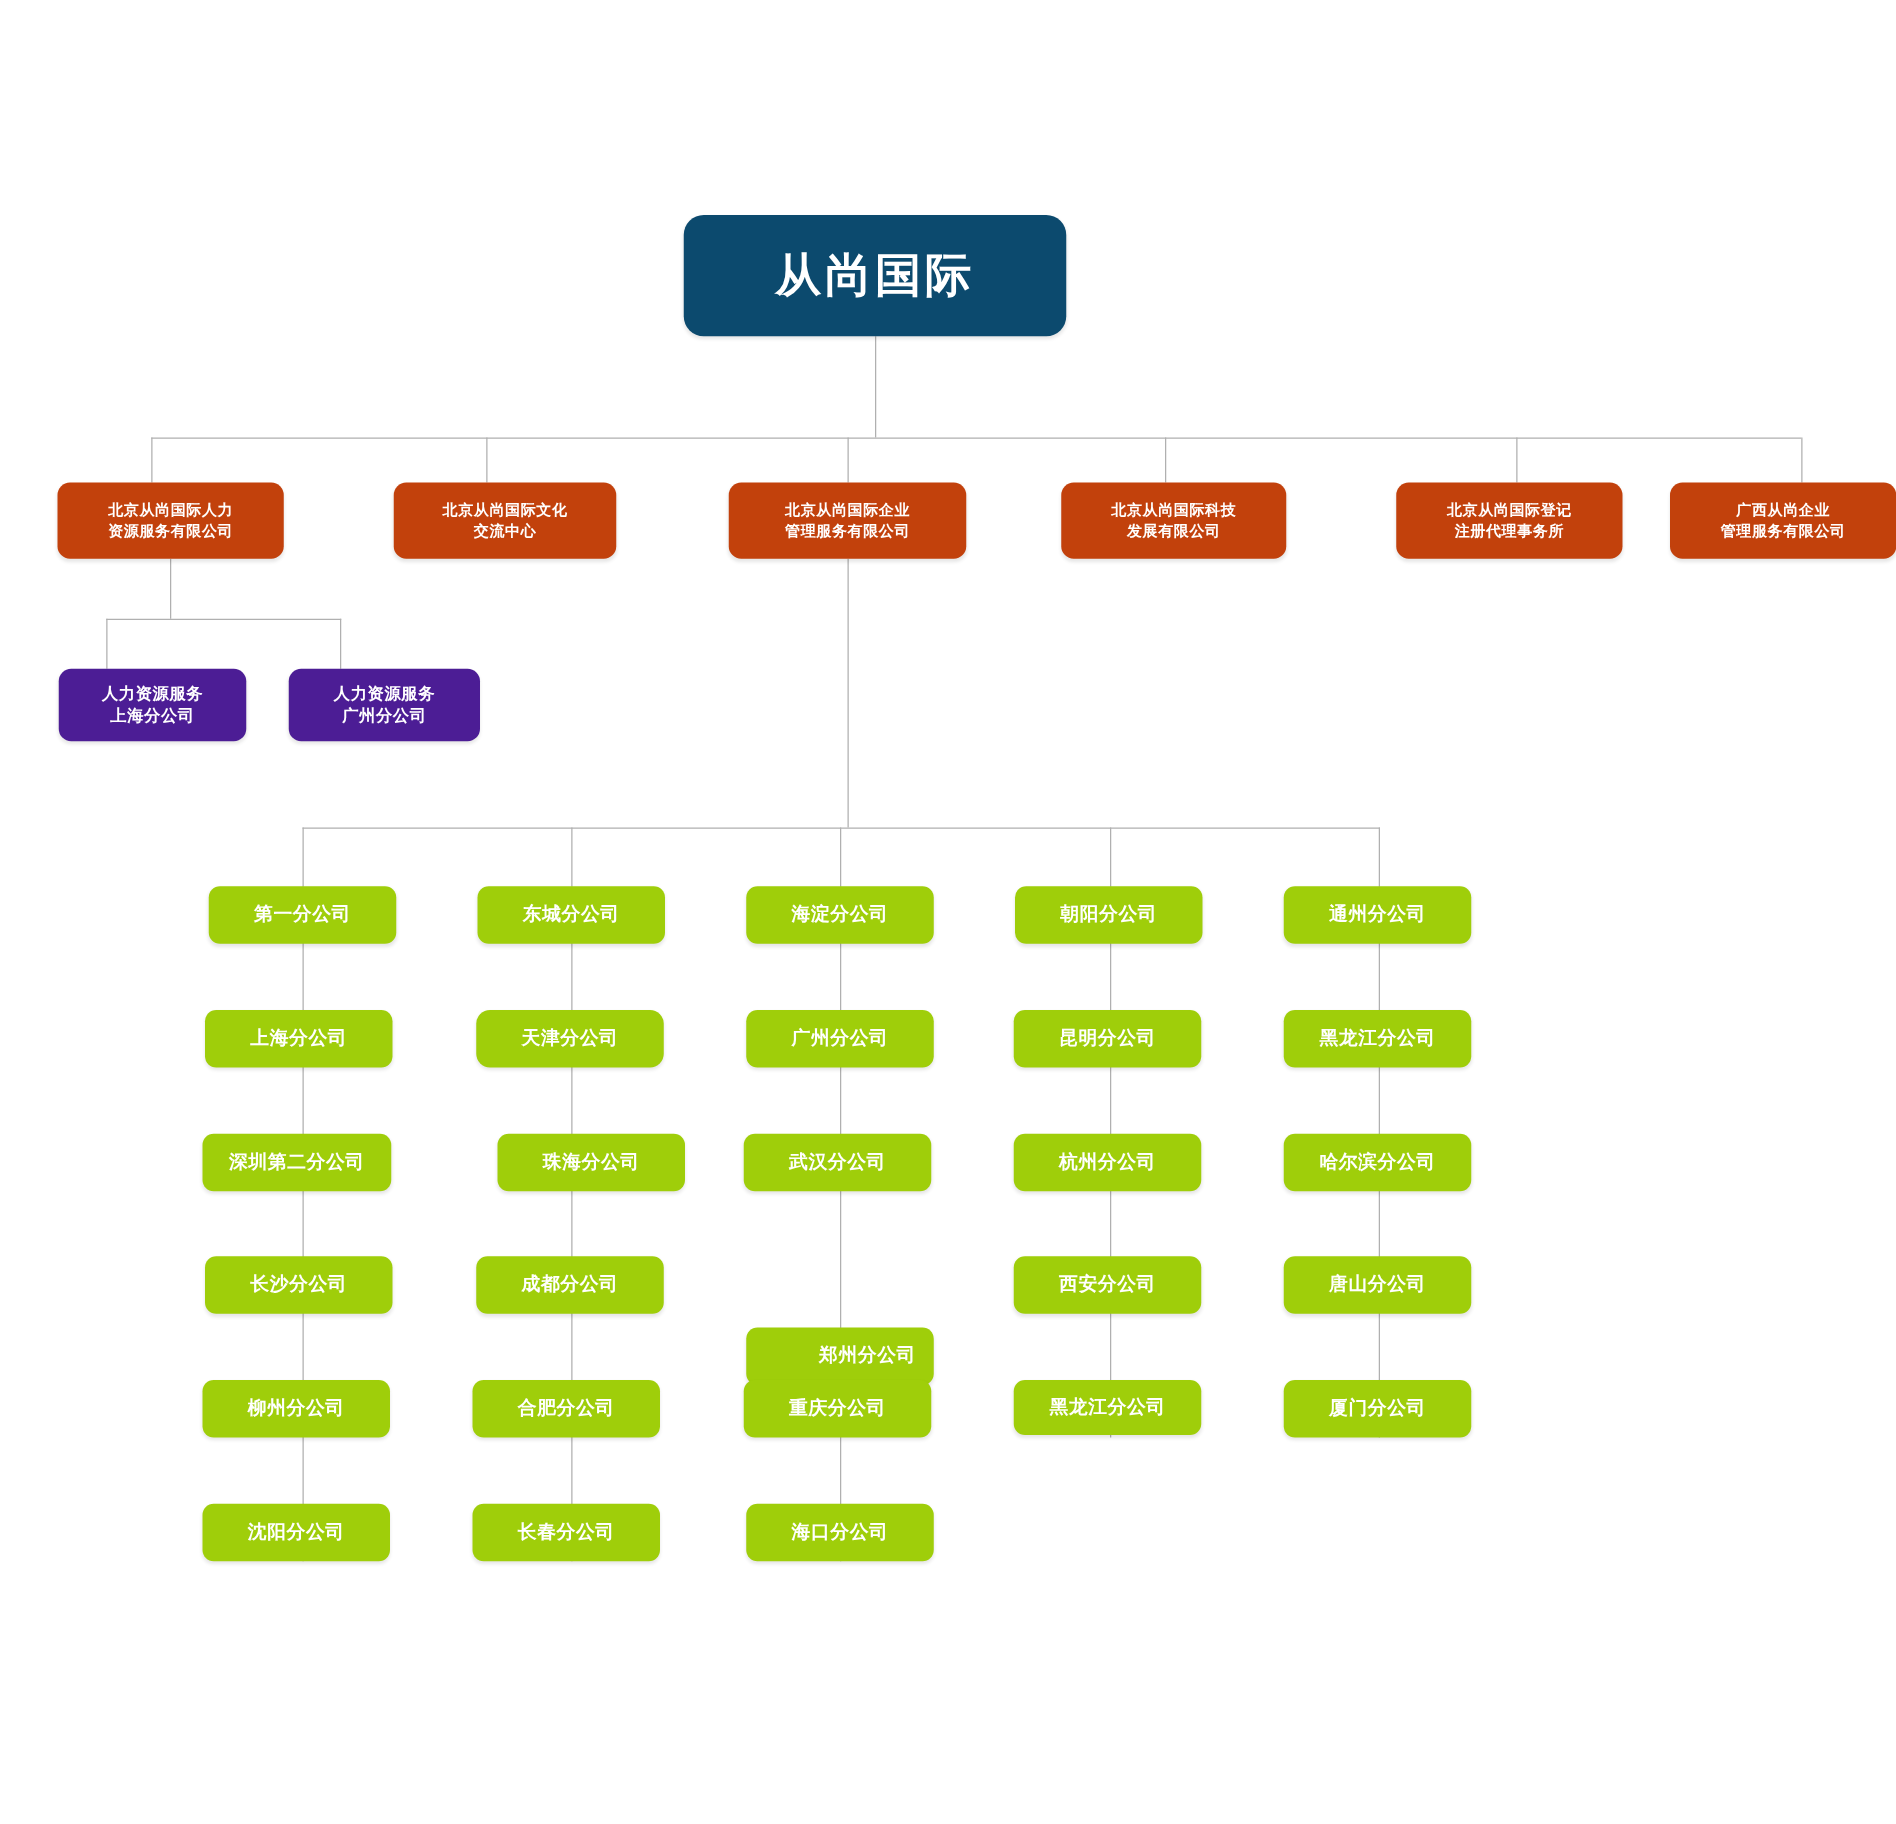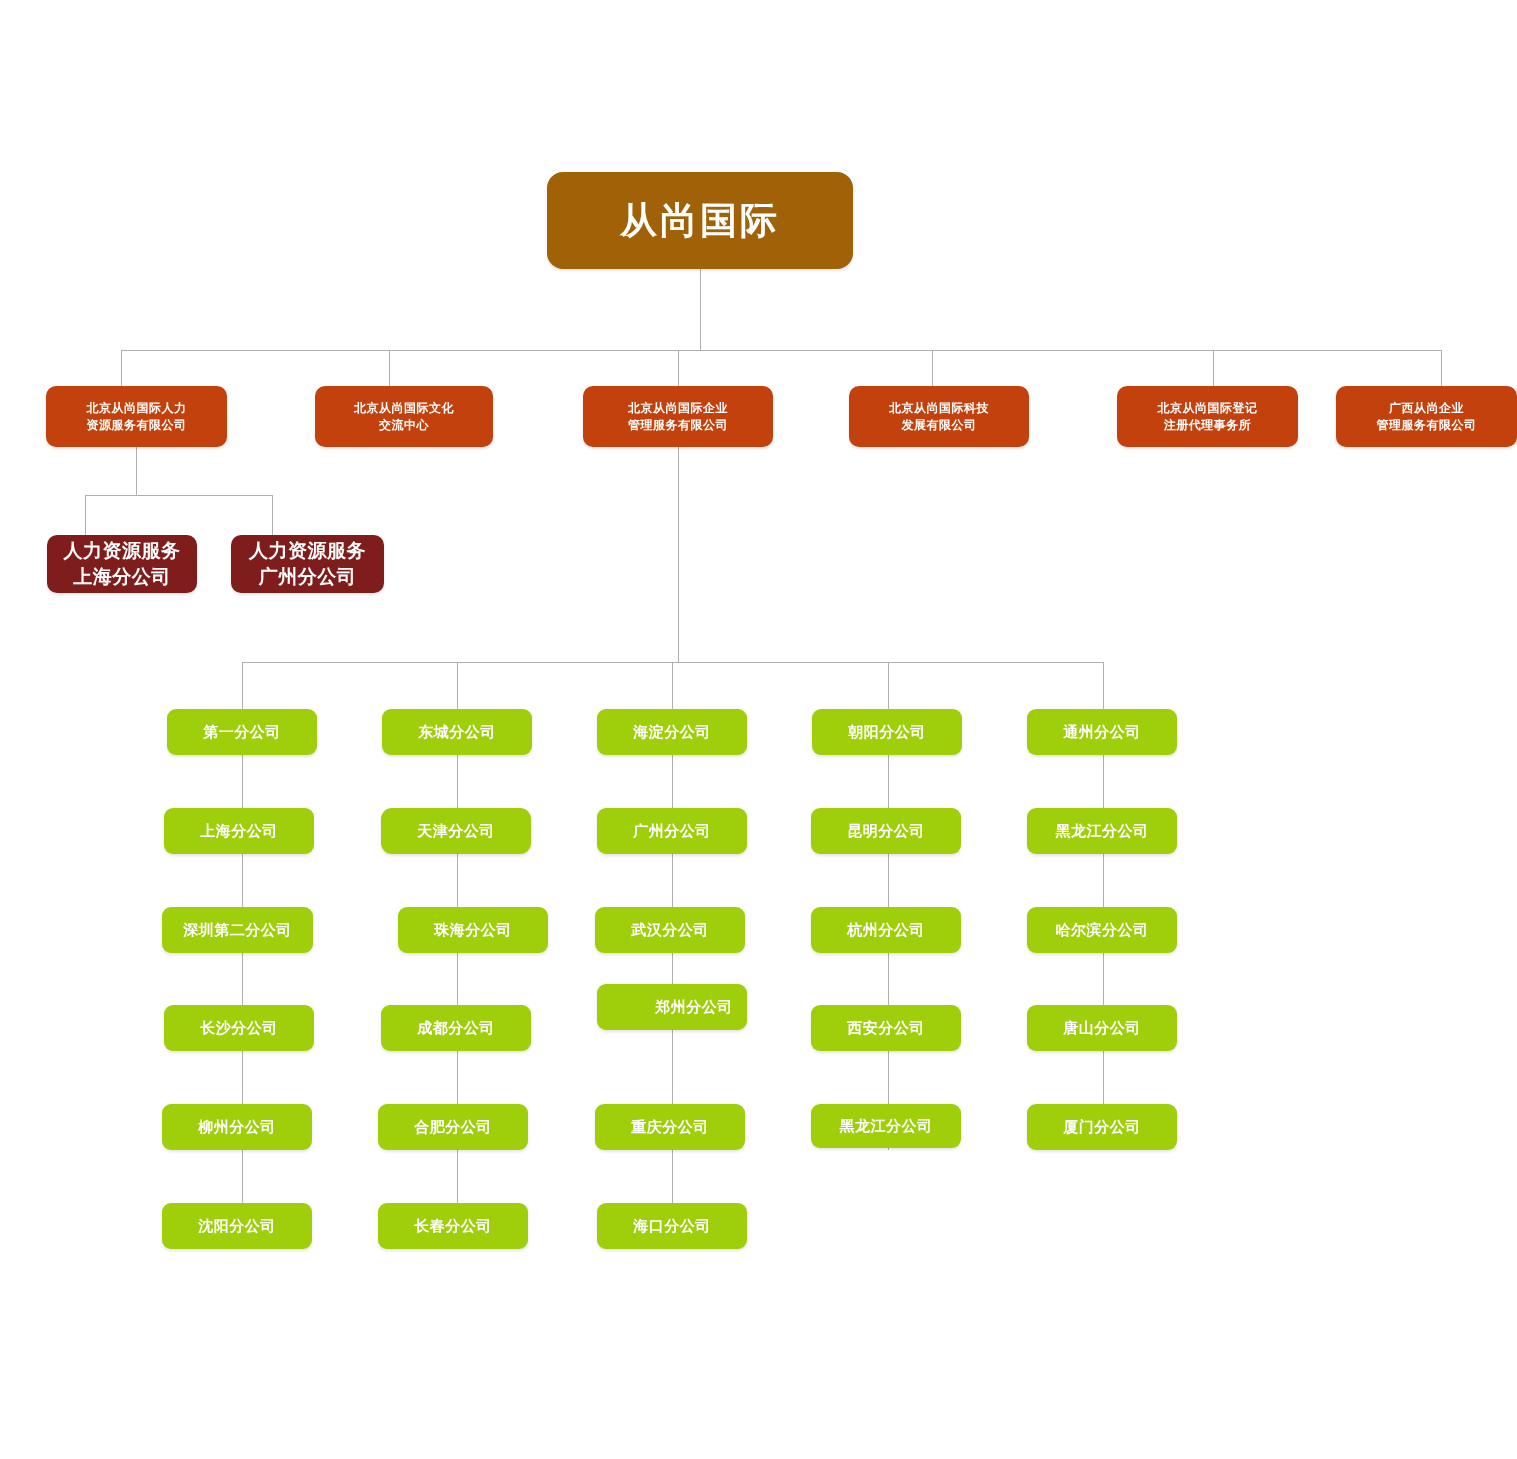--- a/index.html
+++ b/index.html
@@ -21,34 +21,34 @@
     color:#ffffff;
     font-weight:bold;
     line-height:1.35;
     letter-spacing:.5px;
     border-radius:10px;
     z-index:5;
     white-space:pre-line;
   }
 
   .node.root{
-    background:#a16207;
+    background:#0c4a6e;
     border-radius:16px;
     font-size:37px;
     letter-spacing:3px;
     box-shadow:0 2px 3px rgba(0,0,0,.10);
   }
   .node.div1{
     background:#c2410c;
     font-size:12px;
     box-shadow:0 2px 3px rgba(0,0,0,.10);
   }
   .node.branch{
-    background:#7f1d1d;
-    font-size:19px;
+    background:#4c1d95;
+    font-size:13px;
     box-shadow:0 2px 3px rgba(0,0,0,.10);
   }
   .node.leaf{
     background:#9fce0a;
     font-size:15px;
     border-radius:9px;
     box-shadow:0 2px 3px rgba(0,0,0,.10);
   }
 
   .edge{
@@ -130,21 +130,21 @@
   <div class="node leaf" style="left:382px;top:709px;width:150px;height:46px;">东城分公司</div>
   <div class="node leaf" style="left:381px;top:808px;width:150px;height:46px;border-radius:11px;">天津分公司</div>
   <div class="node leaf" style="left:378px;top:907px;width:150px;height:46px;margin-left:20px;">珠海分公司</div>
   <div class="node leaf" style="left:381px;top:1005px;width:150px;height:46px;">成都分公司</div>
   <div class="node leaf" style="left:378px;top:1104px;width:150px;height:46px;">合肥分公司</div>
   <div class="node leaf" style="left:378px;top:1203px;width:150px;height:46px;">长春分公司</div>
 
   <div class="node leaf" style="left:597px;top:709px;width:150px;height:46px;">海淀分公司</div>
   <div class="node leaf" style="left:597px;top:808px;width:150px;height:46px;">广州分公司</div>
   <div class="node leaf" style="left:595px;top:907px;width:150px;height:46px;">武汉分公司</div>
-  <div class="node leaf" style="left:597px;top:984px;width:150px;height:46px;padding-left:44px;">郑州分公司</div>
+  <div class="node leaf" style="left:597px;top:1062px;width:150px;height:46px;padding-left:44px;">郑州分公司</div>
   <div class="node leaf" style="left:595px;top:1104px;width:150px;height:46px;">重庆分公司</div>
   <div class="node leaf" style="left:597px;top:1203px;width:150px;height:46px;">海口分公司</div>
 
   <div class="node leaf" style="left:812px;top:709px;width:150px;height:46px;">朝阳分公司</div>
   <div class="node leaf" style="left:811px;top:808px;width:150px;height:46px;">昆明分公司</div>
   <div class="node leaf" style="left:811px;top:907px;width:150px;height:46px;">杭州分公司</div>
   <div class="node leaf" style="left:811px;top:1005px;width:150px;height:46px;">西安分公司</div>
   <div class="node leaf" style="left:811px;top:1104px;width:150px;height:44px;">黑龙江分公司</div>
 
   <div class="node leaf" style="left:1027px;top:709px;width:150px;height:46px;">通州分公司</div>

